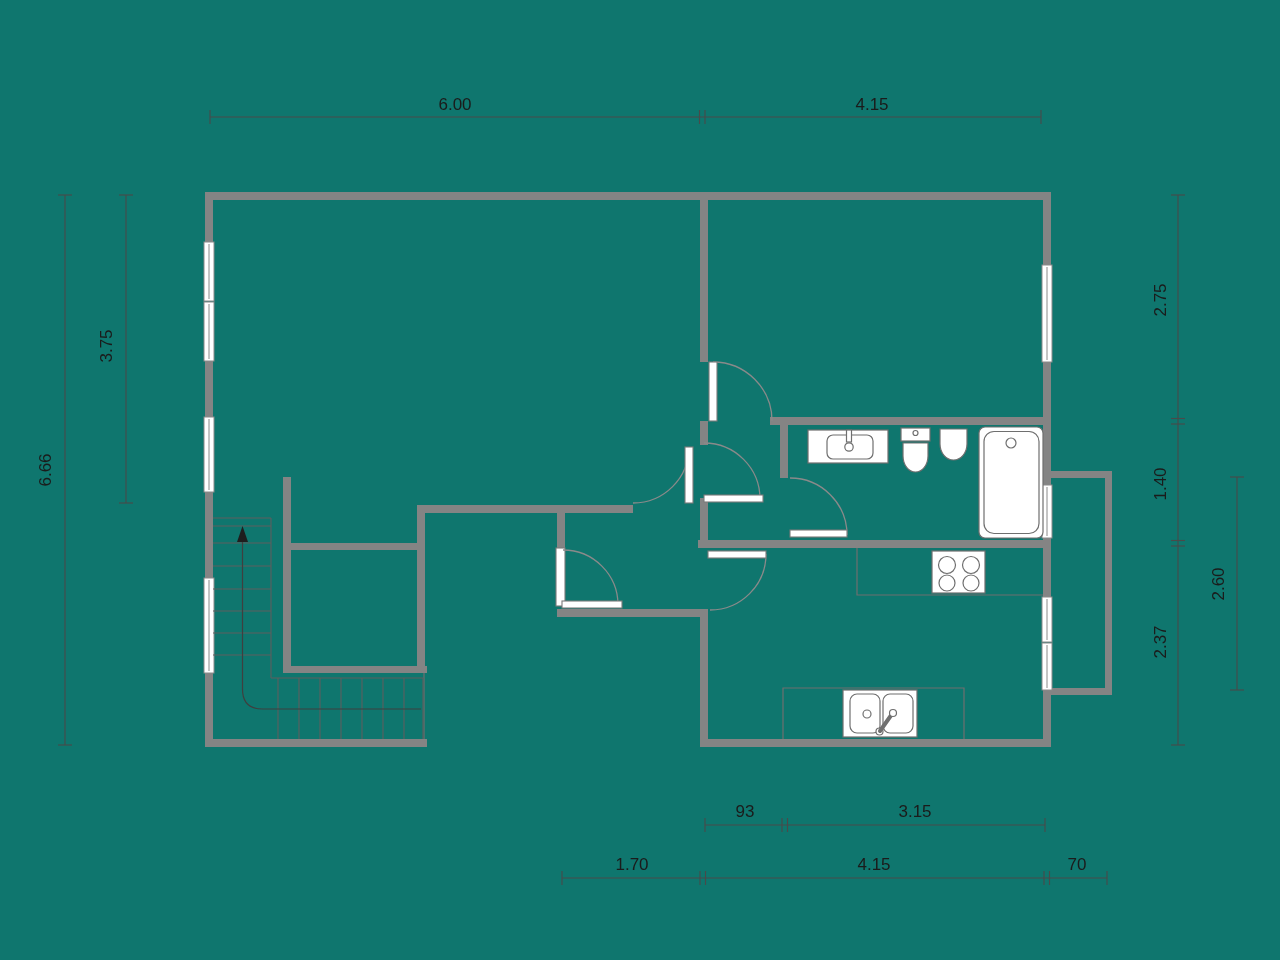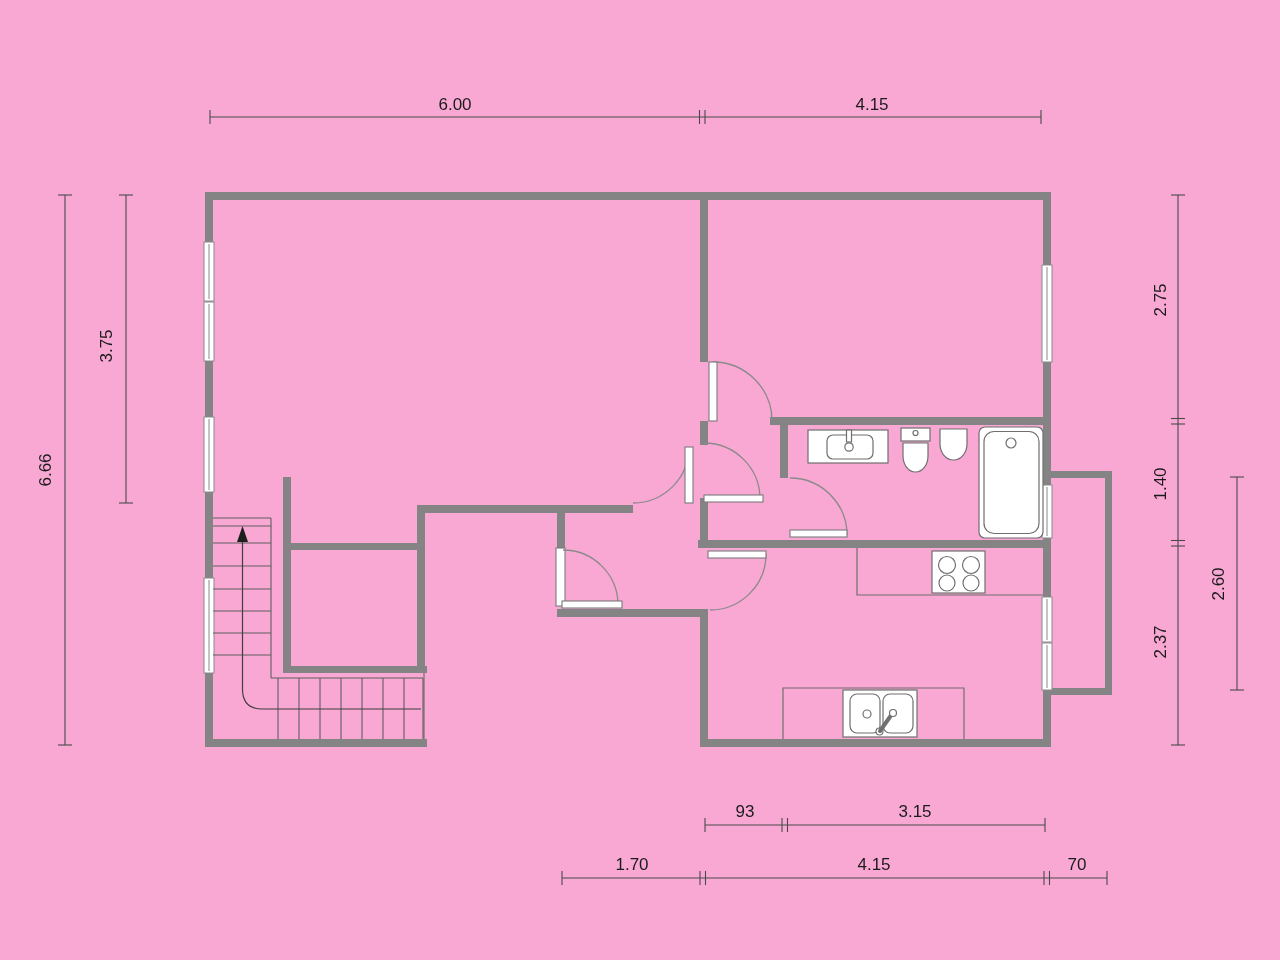--- a/index.html
+++ b/index.html
@@ -1,16 +1,16 @@
 <!DOCTYPE html>
 <html><head>
 <meta charset="utf-8">
 <style>
   html,body{margin:0;padding:0;background:#fff;}
-  .stage{position:relative;width:1280px;height:960px;background:#f9a8d4;overflow:hidden;
+  .stage{position:relative;width:1280px;height:960px;background:#0f766e;overflow:hidden;
          font-family:"Liberation Sans", sans-serif;}
   svg{display:block}
   .w{fill:#848484;stroke:none;}
   .thin{stroke:#6f6f6f;stroke-width:1.2;fill:none;}
   .fixture{stroke:#6f6f6f;stroke-width:1.2;fill:#ffffff;}
   .leaf{fill:#ffffff;stroke:#7a7a7a;stroke-width:1.1;}
   .arc{fill:none;stroke:#8a8a8a;stroke-width:1.3;}
   .win{fill:#ffffff;stroke:#8a8a8a;stroke-width:1;}
   .winline{stroke:#8a8a8a;stroke-width:1;fill:none;}
   .stair{stroke:#5f5f5f;stroke-width:1.1;fill:none;}

